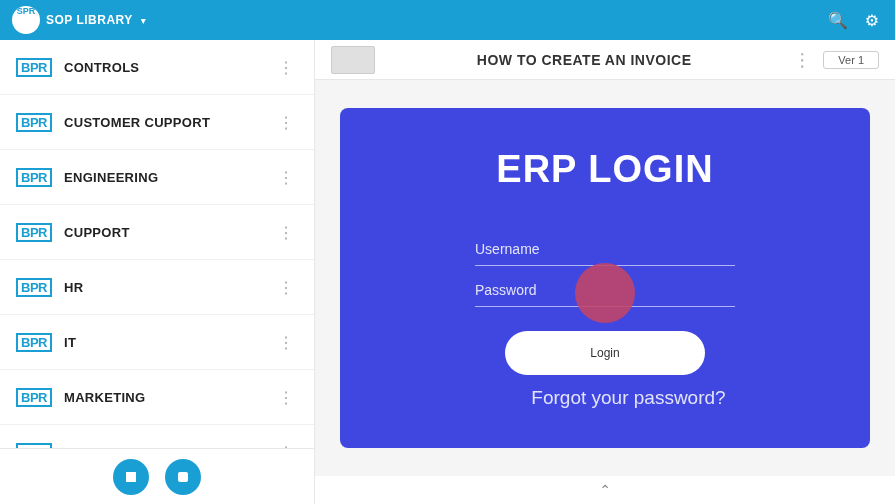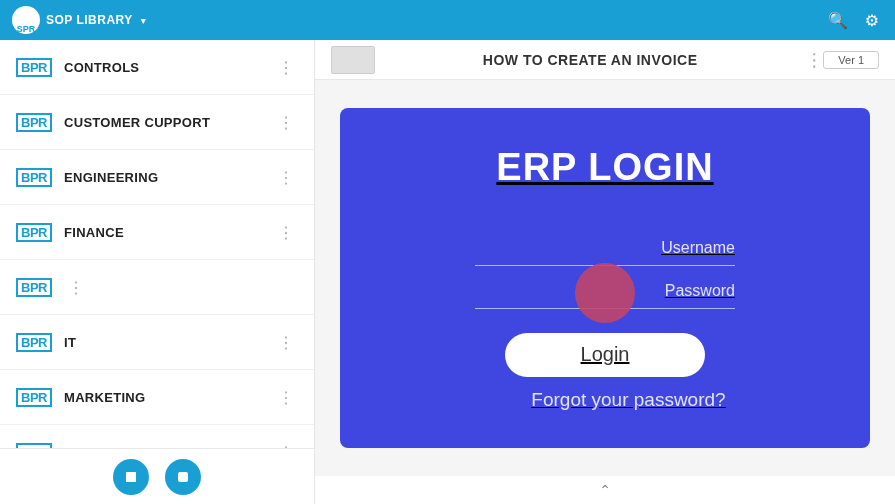--- a/index.html
+++ b/index.html
@@ -26,21 +26,21 @@
       display: flex;
       align-items: center;
       gap: 6px;
     }
     .logo-circle {
       width: 28px;
       height: 28px;
       background: white;
       border-radius: 50%;
       display: flex;
-      align-items: flex-end;
+      align-items: flex-start;
       justify-content: center;
     }
     .logo-circle span {
       color: #1a9fd4;
       font-weight: bold;
       font-size: 9px;
     }
     .navbar-title {
       color: white;
       font-size: 12px;
@@ -149,20 +149,21 @@
       flex-direction: column;
       background: #f5f5f5;
     }
     .content-header {
       height: 40px;
       background: white;
       display: flex;
       align-items: center;
       padding: 0 16px;
       border-bottom: 1px solid #e5e7eb;
+      gap: 12px;
     }
     .header-thumb {
       width: 44px;
       height: 28px;
       background: #e0e0e0;
       border: 1px solid #ccc;
       border-radius: 2px;
     }
     .header-title {
       flex: 1;
@@ -198,21 +199,20 @@
       max-width: 530px;
       height: 340px;
       background: #3f47e0;
       border-radius: 8px;
       display: flex;
       flex-direction: column;
       align-items: center;
       justify-content: center;
       gap: 10px;
       position: relative;
-      text-decoration: underline;
     }
     .erp-title {
       color: white;
       font-size: 38px;
       font-weight: 900;
       letter-spacing: 1px;
       margin-bottom: 32px;
     }
     .login-form {
       display: flex;
@@ -231,36 +231,36 @@
       left: 50%;
       transform: translateX(-50%);
       opacity: 0.9;
     }
     .input-field {
       width: 260px;
       background: transparent;
       border: none;
       border-bottom: 1.5px solid rgba(255,255,255,0.6);
       color: white;
-      font-size: 16px;
+      font-size: 14px;
       padding: 8px 0;
-      text-align: right;
+      text-align: left;
       outline: none;
       margin-bottom: 8px;
     }
     .input-field::placeholder {
       color: rgba(255,255,255,0.85);
     }
     .login-button {
       width: 200px;
       height: 44px;
       background: white;
       border: none;
       border-radius: 25px;
-      font-size: 20px;
+      font-size: 12px;
       font-weight: 500;
       color: #333;
       cursor: pointer;
       margin-top: 16px;
       margin-bottom: 12px;
     }
     .forgot-text {
       color: rgba(255,255,255,0.85);
       font-size: 19px;
       cursor: pointer;
@@ -322,28 +322,29 @@
             <span class="bpr-text">BPR</span>
           </div>
         <span class="sidebar-item-label">ENGINEERING</span>
         <span class="sidebar-item-menu">⋮</span>
       </div>
 
       <div class="sidebar-item">
         <div class="bpr-logo">
             <span class="bpr-text">BPR</span>
           </div>
-        <span class="sidebar-item-label">FINANCE</span>
-        <span class="sidebar-item-menu">⋮</span>
-      </div>
-
-      <div class="sidebar-item">
-        <div class="bpr-logo">
-            <span class="bpr-text">BPR</span>
-          </div>
+        <span class="sidebar-item-label">CUPPORT</span>
+        <span class="sidebar-item-menu">⋮</span>
+      </div>
+
+      <div class="sidebar-item">
+        <div class="bpr-logo">
+            <span class="bpr-text">BPR</span>
+          </div>
+        <span class="sidebar-item-label">HR</span>
         <span class="sidebar-item-menu">⋮</span>
       </div>
 
       <div class="sidebar-item">
         <div class="bpr-logo">
             <span class="bpr-text">BPR</span>
           </div>
         <span class="sidebar-item-label">IT</span>
         <span class="sidebar-item-menu">⋮</span>
       </div>

